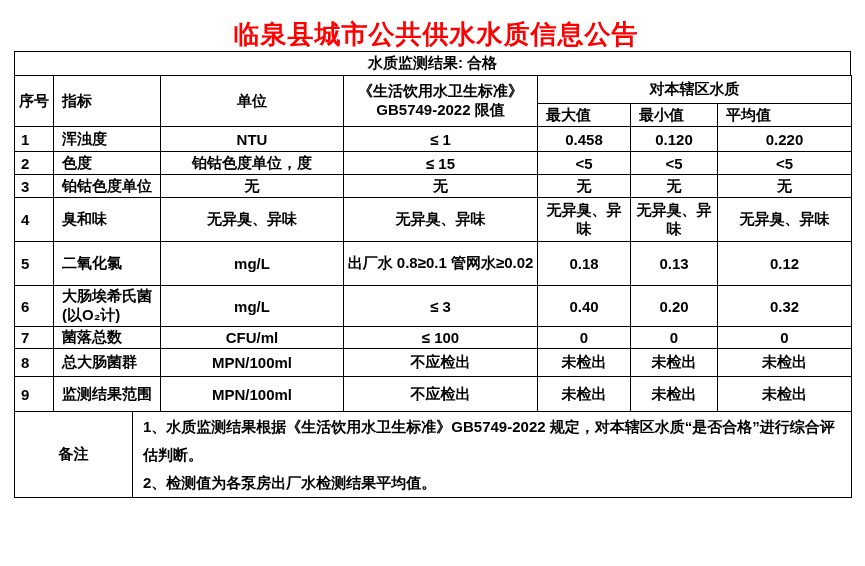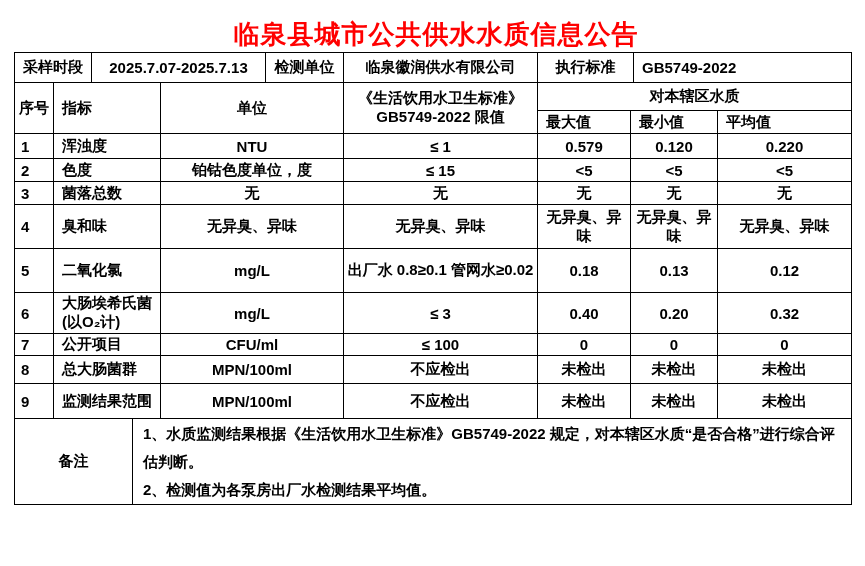--- a/index.html
+++ b/index.html
@@ -54,31 +54,30 @@
     <table>
       <colgroup>
         <col style="width:77px">
           <col style="width:174px">
           <col style="width:78px">
         <col style="width:194px">
           <col style="width:96px">
           <col style="width:218px">
       </colgroup>
       <tbody>
-      <tr style="height:30px">
-        <td>采样时段</td>
-        <td>2025.7.07-2025.7.13</td>
-        <td>检测单位</td>
-        <td>临泉徽润供水有限公司</td>
-        <td>执行标准</td>
-        <td class="ta-l">GB5749-2022</td>
-      </tr>
-    </tbody>
-      </table>
-
+    </tbody>
+      </table>
+
+    <table>
+      <tbody>
+          <tr style="height:24px">
+        <td class="banner-cell">水质监测结果: 合格</td>
+      </tr>
+    </tbody>
+      </table>
 
     <table>
       <colgroup>
         <col style="width:39px">
           <col style="width:107px">
           <col style="width:183px">
         <col style="width:194px">
           <col style="width:93px">
           <col style="width:87px">
           <col style="width:134px">
@@ -96,36 +95,36 @@
         <td class="ta-l">最大值</td>
         <td class="ta-l">最小值</td>
         <td class="ta-l">平均值</td>
       </tr>
 
       <tr style="height:25px">
         <td class="no-cell">1</td>
         <td class="ta-l">浑浊度</td>
         <td>NTU</td>
         <td>≤ 1</td>
-        <td>0.579</td>
+        <td>0.458</td>
         <td>0.120</td>
         <td>0.220</td>
       </tr>
       <tr style="height:23px">
         <td class="no-cell">2</td>
         <td class="ta-l">色度</td>
         <td>铂钴色度单位，度</td>
         <td>≤ 15</td>
         <td>&lt;5</td>
         <td>&lt;5</td>
         <td>&lt;5</td>
       </tr>
       <tr style="height:23px">
         <td class="no-cell">3</td>
-        <td class="ta-l">菌落总数</td>
+        <td class="ta-l">铂钴色度单位</td>
         <td>无</td>
         <td>无</td>
         <td>无</td>
         <td>无</td>
         <td>无</td>
       </tr>
       <tr style="height:44px">
         <td class="no-cell">4</td>
         <td class="ta-l">臭和味</td>
         <td>无异臭、异味</td>
@@ -147,21 +146,21 @@
         <td class="no-cell">6</td>
         <td class="ta-l">大肠埃希氏菌(以O₂计)</td>
         <td>mg/L</td>
         <td>≤ 3</td>
         <td>0.40</td>
         <td>0.20</td>
         <td>0.32</td>
       </tr>
       <tr style="height:22px">
         <td class="no-cell">7</td>
-        <td class="ta-l">公开项目</td>
+        <td class="ta-l">菌落总数</td>
         <td>CFU/ml</td>
         <td>≤ 100</td>
         <td>0</td>
         <td>0</td>
         <td>0</td>
       </tr>
       <tr style="height:28px">
         <td class="no-cell">8</td>
         <td class="ta-l">总大肠菌群</td>
         <td>MPN/100ml</td>

